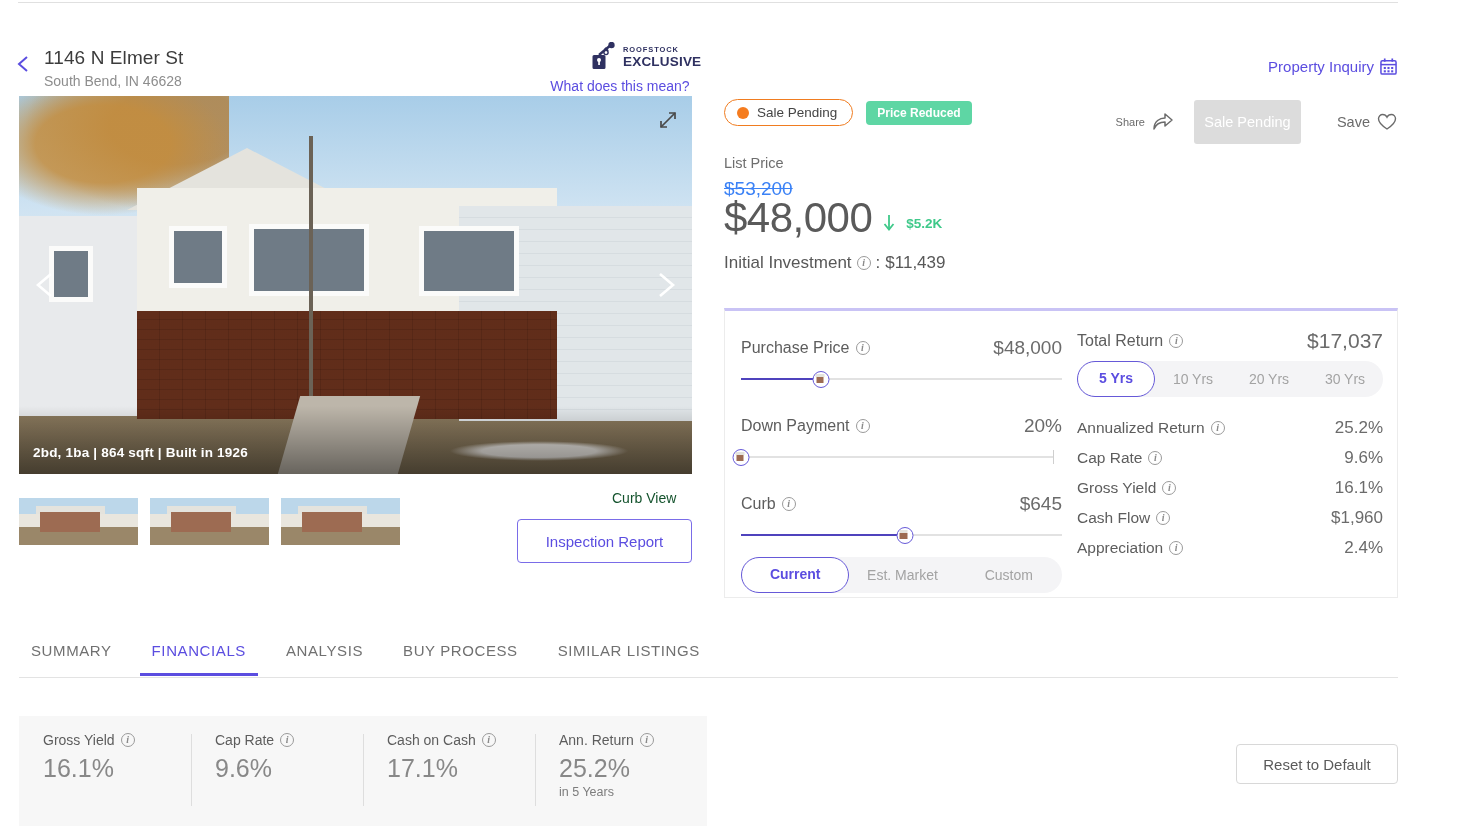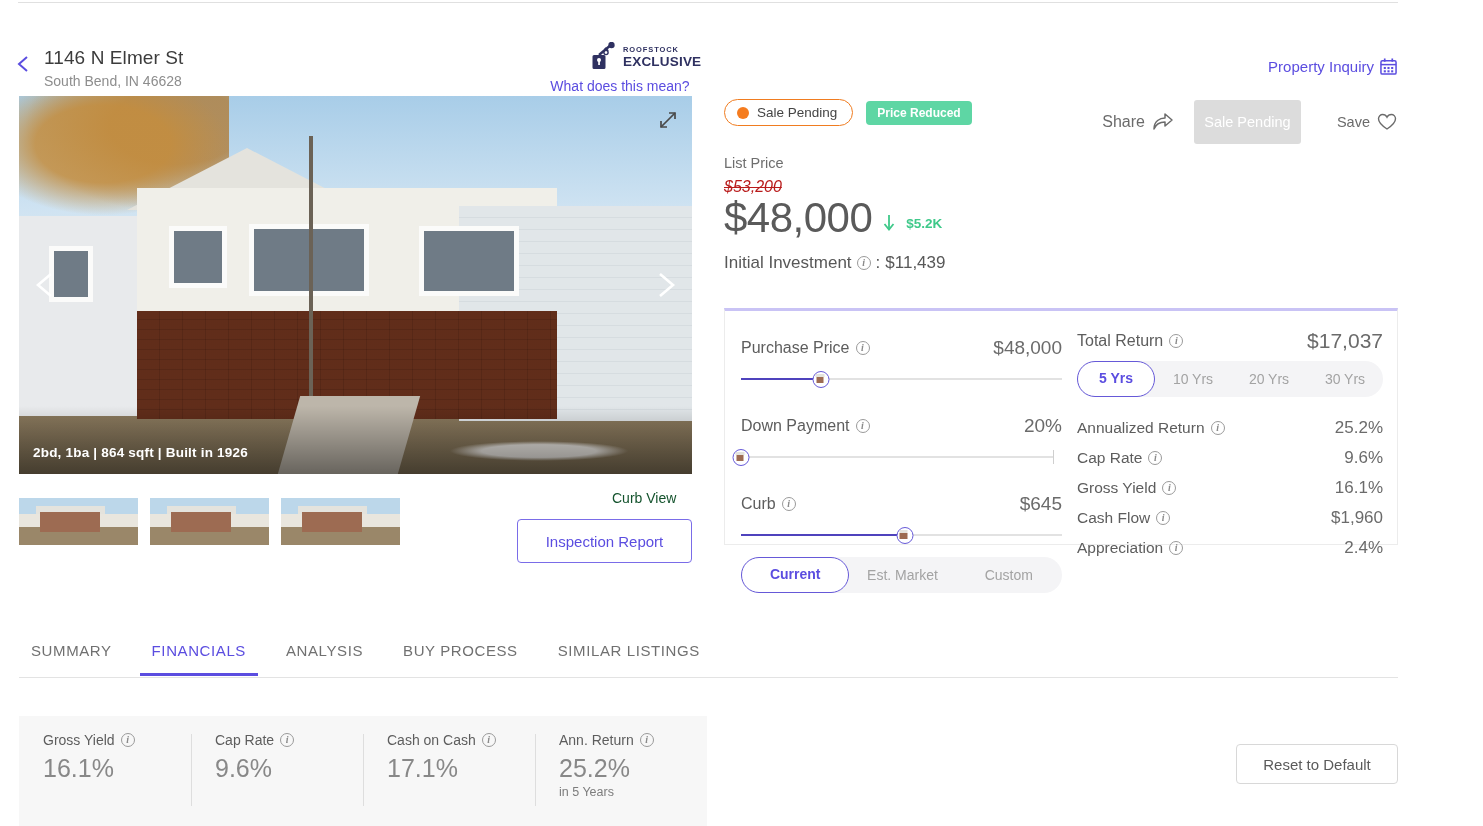--- a/index.html
+++ b/index.html
@@ -200,57 +200,57 @@
     display: flex; align-items: center; padding: 0 11px;
     color: #fff; font-size: 12px; font-weight: 700;
   }
 
   .action-row {
     position: absolute; right: 86px; top: 100px;
     display: flex; align-items: center; gap: 0;
   }
   .act-share {
     display: flex; align-items: center; gap: 7px;
-    font-size: 16px; color: #6b6b6b; cursor: pointer; padding-right: 20px;
+    font-size: 11px; color: #6b6b6b; cursor: pointer; padding-right: 20px;
   }
   .act-pending {
     width: 107px; height: 44px; background: #dcdcdc; border: none;
     color: #fff; font-size: 14.5px; font-family: "Liberation Sans", sans-serif;
     border-radius: 3px; cursor: default;
   }
   .act-save {
     display: flex; align-items: center; gap: 7px;
     font-size: 14.5px; color: #6b6b6b; cursor: pointer; padding-left: 36px;
   }
 
   
   .list-price-label {
     position: absolute; left: 724px; top: 155px;
     font-size: 14.5px; color: #6e6e6e;
   }
   .old-price {
     position: absolute; left: 724px; top: 178px;
-    font-size: 16px; color: #b91c1c; text-decoration: line-through; font-style: italic;
+    font-size: 19px; color: #3b82f6; text-decoration: line-through;
   }
   .price-row {
     position: absolute; left: 724px; top: 194px;
     display: flex; align-items: baseline; gap: 10px;
   }
   .price-main { font-size: 42px; color: #5a5a5a; font-weight: 300; letter-spacing: -.5px; }
   .price-delta { display: flex; align-items: center; gap: 10px; color: #3fc98a; font-size: 13.5px; font-weight: 700; }
   .init-invest {
     position: absolute; left: 724px; top: 253px;
     display: flex; align-items: center; gap: 5px;
     font-size: 17px; color: #585858;
   }
 
   
   .calc-card {
     position: absolute; left: 724px; top: 308px;
-    width: 674px; height: 237px;
+    width: 674px; height: 290px;
     background: #fff;
     border: 1px solid #ececec;
     border-top: 3px solid #c9c3f5;
   }
   .calc-left { position: absolute; left: 16px; top: 26px; width: 321px; }
   .calc-right { position: absolute; left: 352px; top: 18px; width: 306px; }
 
   .row-head {
     display: flex; justify-content: space-between; align-items: center;
     margin-bottom: 10px;

